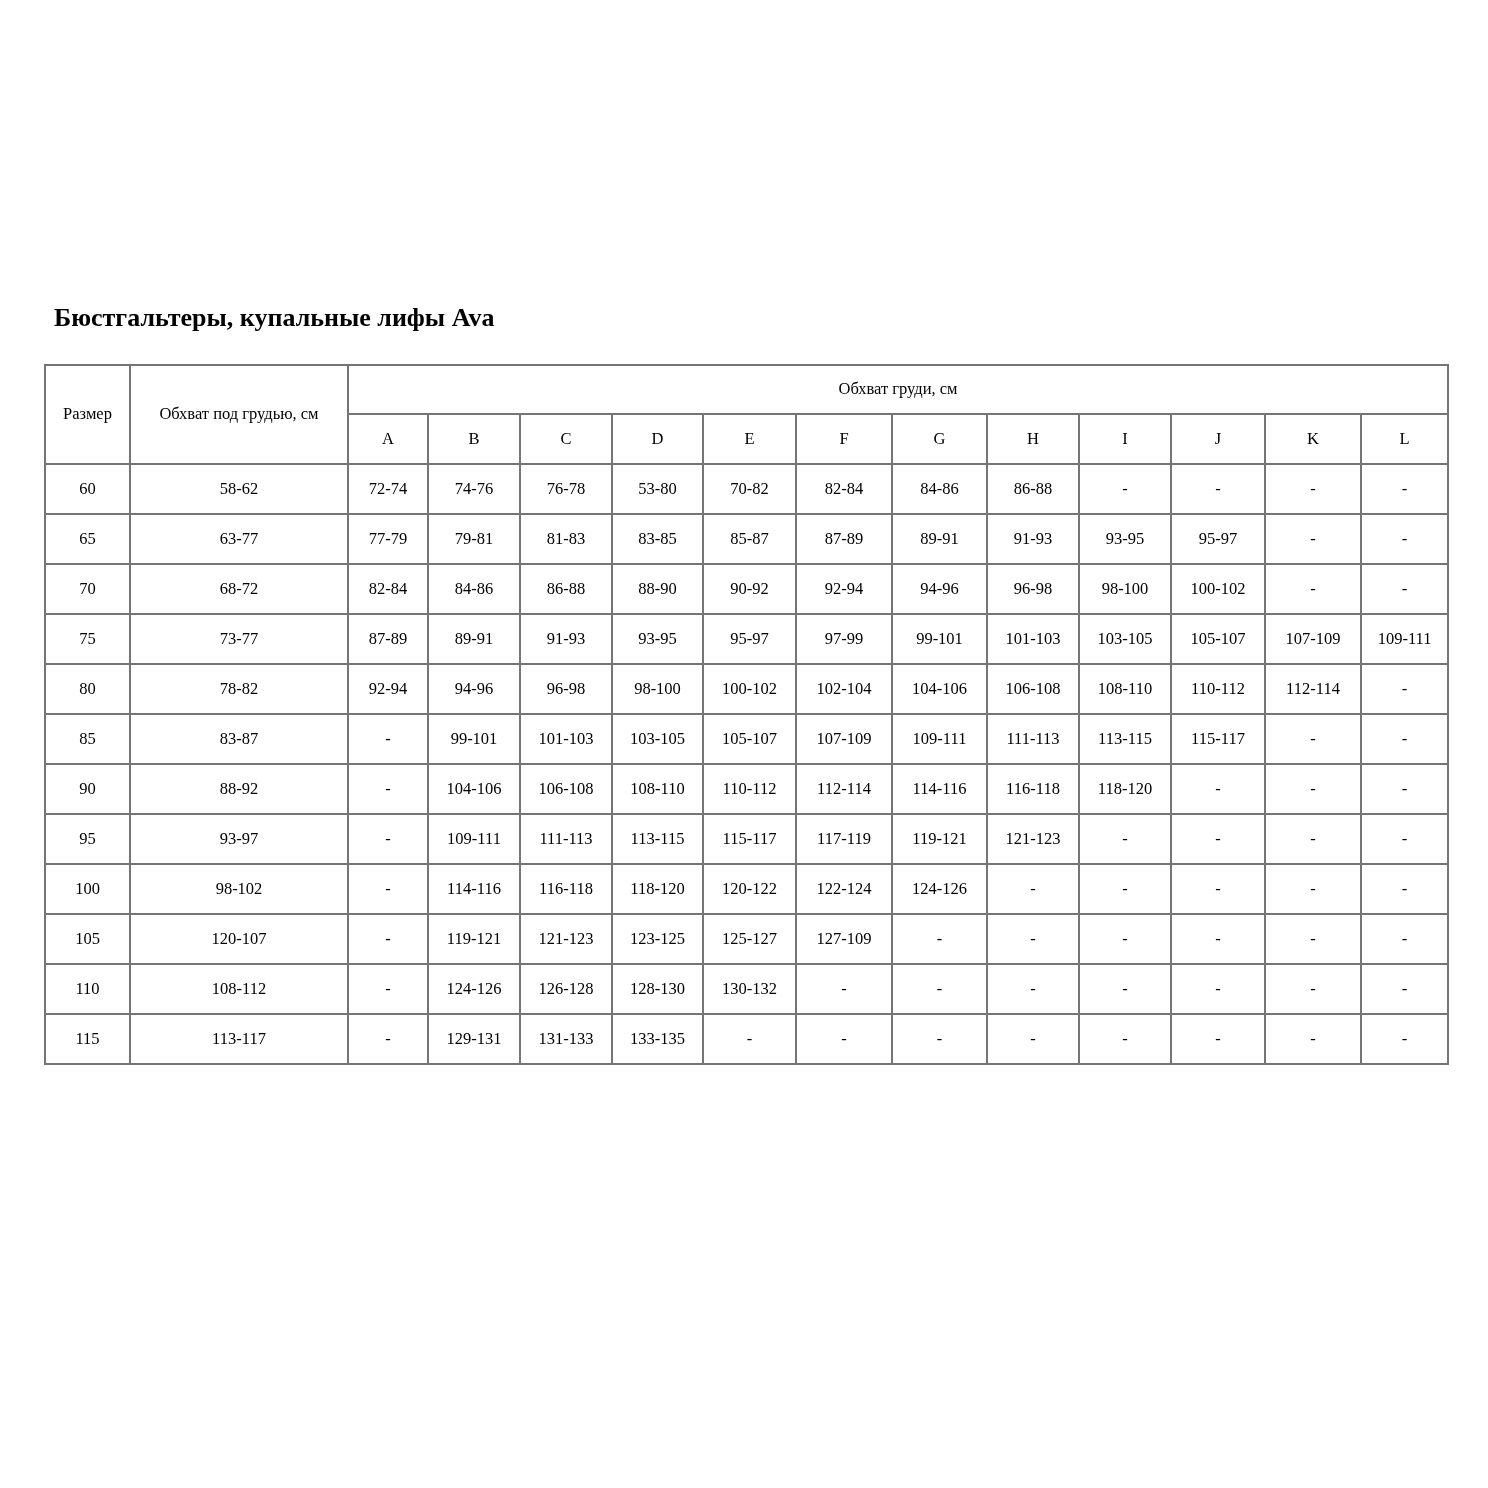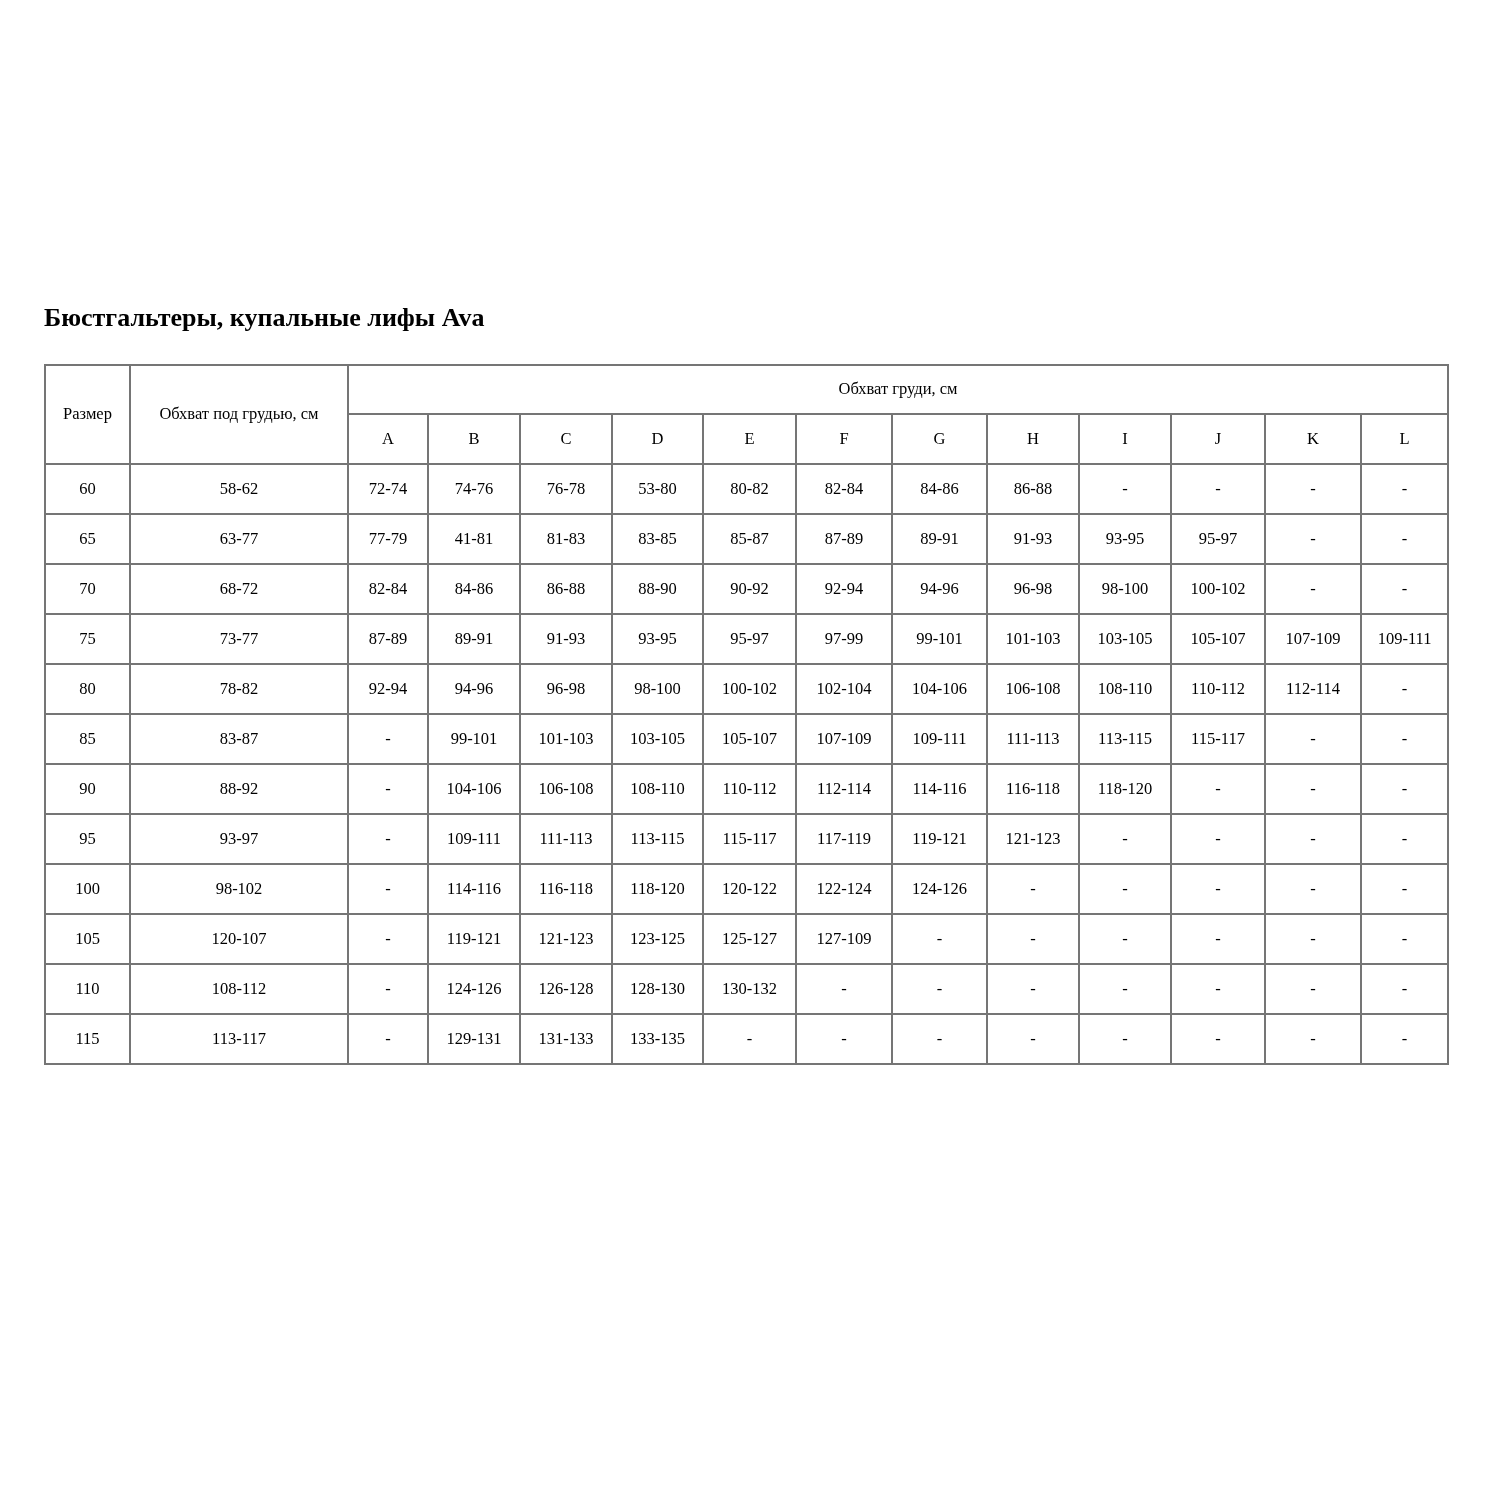--- a/index.html
+++ b/index.html
@@ -19,21 +19,21 @@
   .content {
     position: absolute;
     left: 44px;
     top: 303px;
   }
   .title {
     font-family: "Liberation Serif", serif;
     font-size: 26px;
     font-weight: bold;
     line-height: 1.15;
-    margin: 0 0 31px 0;
+    margin: 0 0 31px 10px;
   }
   table.size-table {
     border-collapse: collapse;
     table-layout: fixed;
     width: 1403px;
     font-family: "Liberation Serif", serif;
   }
   table.size-table td {
     border: 2px solid #757575;
     text-align: center;
@@ -96,34 +96,34 @@
       </tbody>
       <tbody class="data-body">
 
       <tr>
             <td>60</td>
             <td>58-62</td>
             <td>72-74</td>
             <td>74-76</td>
             <td>76-78</td>
             <td>53-80</td>
-            <td>80-82</td>
+            <td>70-82</td>
             <td>82-84</td>
             <td>84-86</td>
             <td>86-88</td>
             <td>-</td>
             <td>-</td>
             <td>-</td>
             <td>-</td>
           </tr>
           <tr>
             <td>65</td>
             <td>63-77</td>
             <td>77-79</td>
-            <td>41-81</td>
+            <td>79-81</td>
             <td>81-83</td>
             <td>83-85</td>
             <td>85-87</td>
             <td>87-89</td>
             <td>89-91</td>
             <td>91-93</td>
             <td>93-95</td>
             <td>95-97</td>
             <td>-</td>
             <td>-</td>

